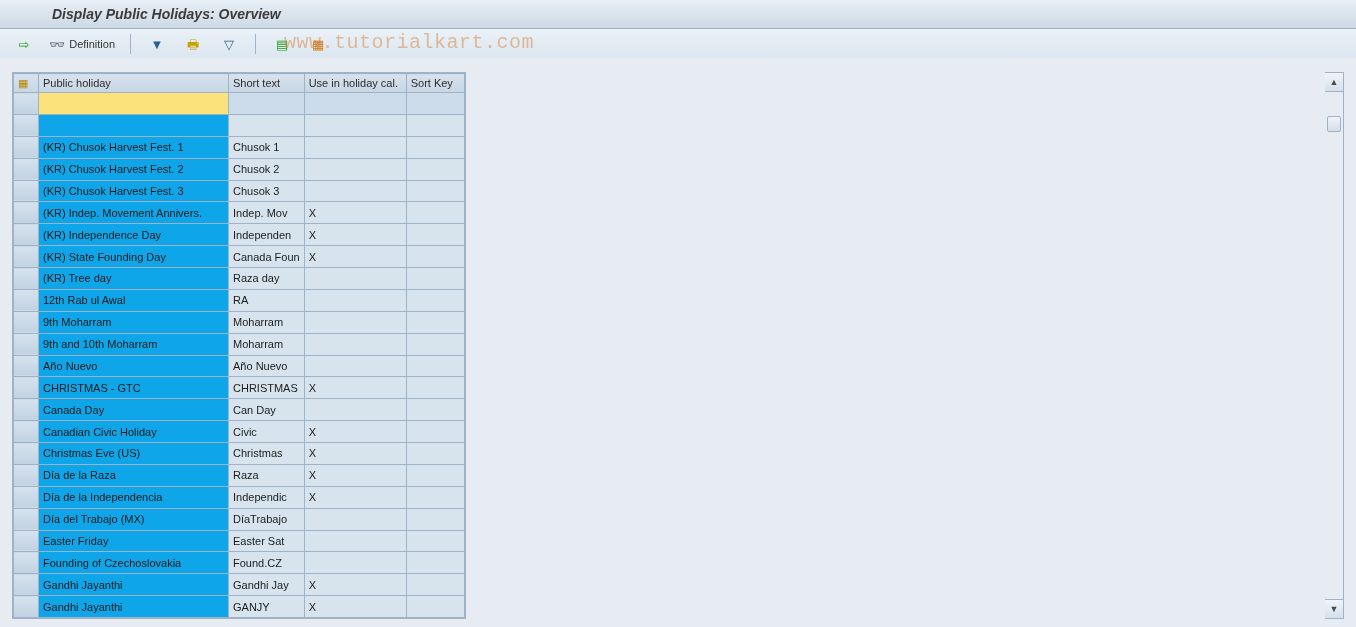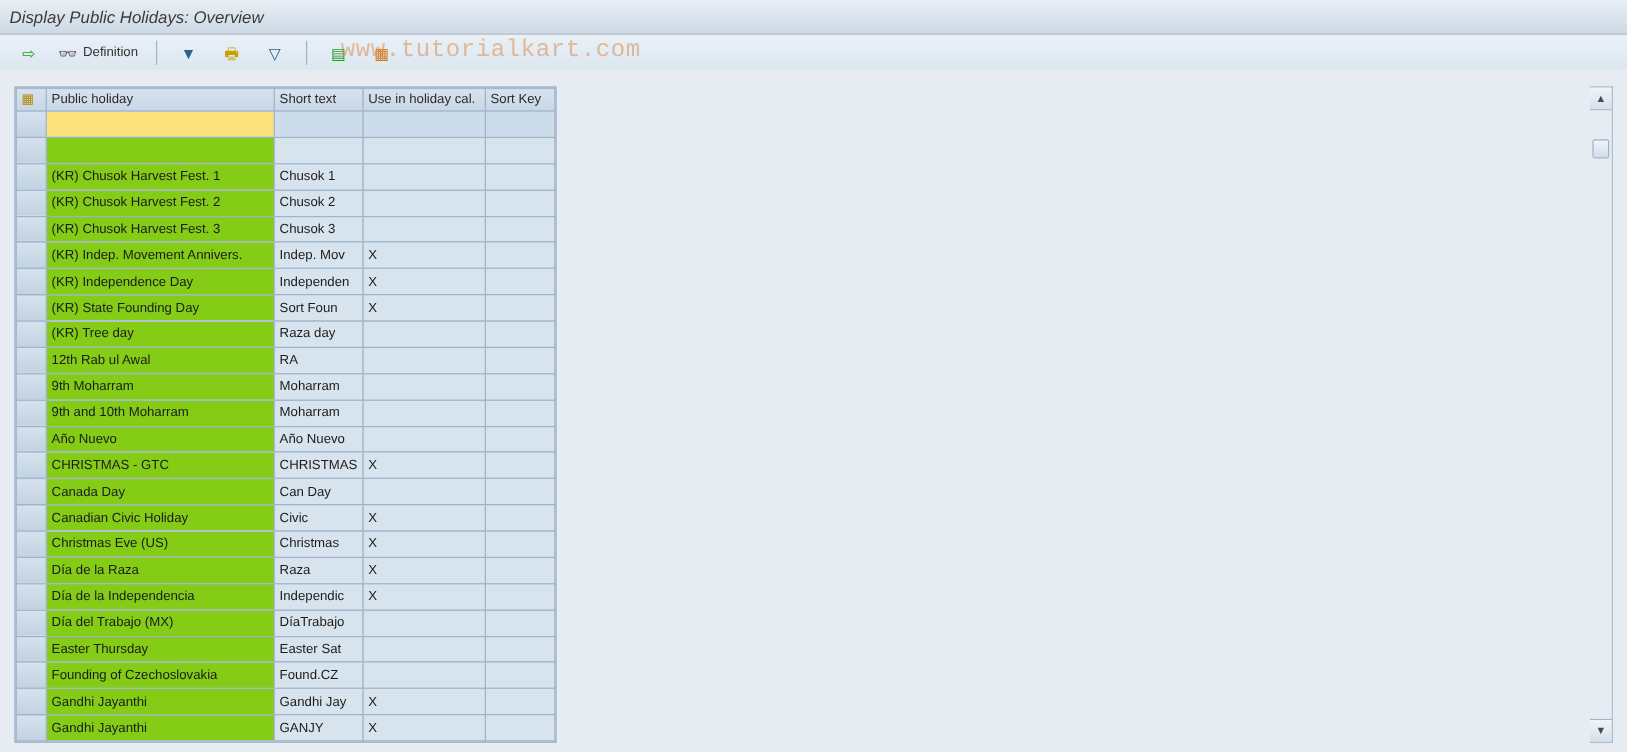--- a/index.html
+++ b/index.html
@@ -17,24 +17,25 @@
   
   .title-bar {
     height: 28px;
     background: linear-gradient(to bottom, #e8eff5, #cdd9e5);
     border-bottom: 1px solid #a0b0c0;
     display: flex;
     align-items: center;
     padding-left: 8px;
   }
   .title-bar .title {
-    font-weight: normal;
+    font-weight: bold;
     font-style: italic;
     font-size: 14px;
     color: #3b3b3b;
+    margin-left: 44px;
   }
 
   
   .toolbar {
     height: 30px;
     background: linear-gradient(to bottom, #eaf1f7, #dbe6f0);
     border-bottom: 1px solid #9fb3c8;
     display: flex;
     align-items: center;
     padding-left: 8px;
@@ -124,21 +125,21 @@
   th.row-sel-head, td.row-sel {
     width: 16px;
     min-width: 16px;
     padding: 0;
     background: linear-gradient(to bottom, #d6e2ee, #c2d2e2);
   }
   th.row-sel-head {
     text-align: center;
   }
   td.c-name {
-    background: #84cc16;
+    background: #0ea5e9;
     color: #1b1b1b;
   }
   td.c-short, td.c-use, td.c-sort {
     background: #d7e4ee;
     color: #1b1b1b;
   }
   td.c-use { text-align: center; }
 
   
   tr.first td.c-name { background: #fbe27a; }
@@ -305,21 +306,21 @@
             <tr>
               <td class="row-sel"></td>
               <td class="c-name">(KR) Independence Day</td>
               <td class="c-short">Independen</td>
               <td class="c-use">X</td>
               <td class="c-sort"></td>
             </tr>
             <tr>
               <td class="row-sel"></td>
               <td class="c-name">(KR) State Founding Day</td>
-              <td class="c-short">Sort Foun</td>
+              <td class="c-short">Canada Foun</td>
               <td class="c-use">X</td>
               <td class="c-sort"></td>
             </tr>
             <tr>
               <td class="row-sel"></td>
               <td class="c-name">(KR) Tree day</td>
               <td class="c-short">Raza day</td>
               <td class="c-use"></td>
               <td class="c-sort"></td>
             </tr>
@@ -395,21 +396,21 @@
             </tr>
             <tr>
               <td class="row-sel"></td>
               <td class="c-name">Día del Trabajo        (MX)</td>
               <td class="c-short">DíaTrabajo</td>
               <td class="c-use"></td>
               <td class="c-sort"></td>
             </tr>
             <tr>
               <td class="row-sel"></td>
-              <td class="c-name">Easter Thursday</td>
+              <td class="c-name">Easter Friday</td>
               <td class="c-short">Easter Sat</td>
               <td class="c-use"></td>
               <td class="c-sort"></td>
             </tr>
             <tr>
               <td class="row-sel"></td>
               <td class="c-name">Founding of Czechoslovakia</td>
               <td class="c-short">Found.CZ</td>
               <td class="c-use"></td>
               <td class="c-sort"></td>

